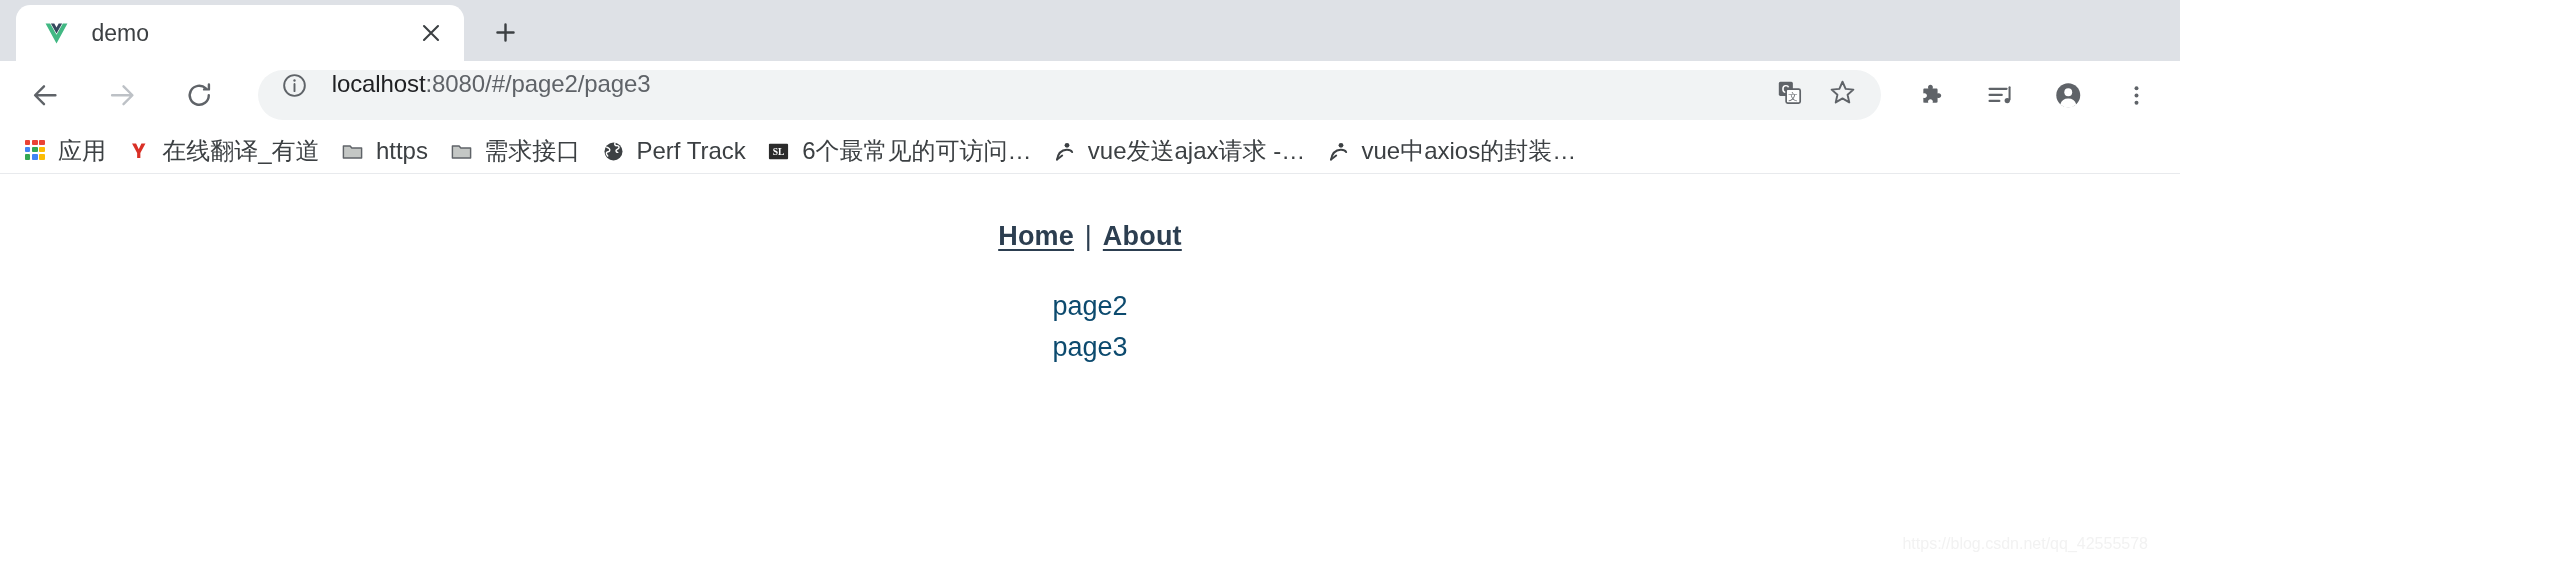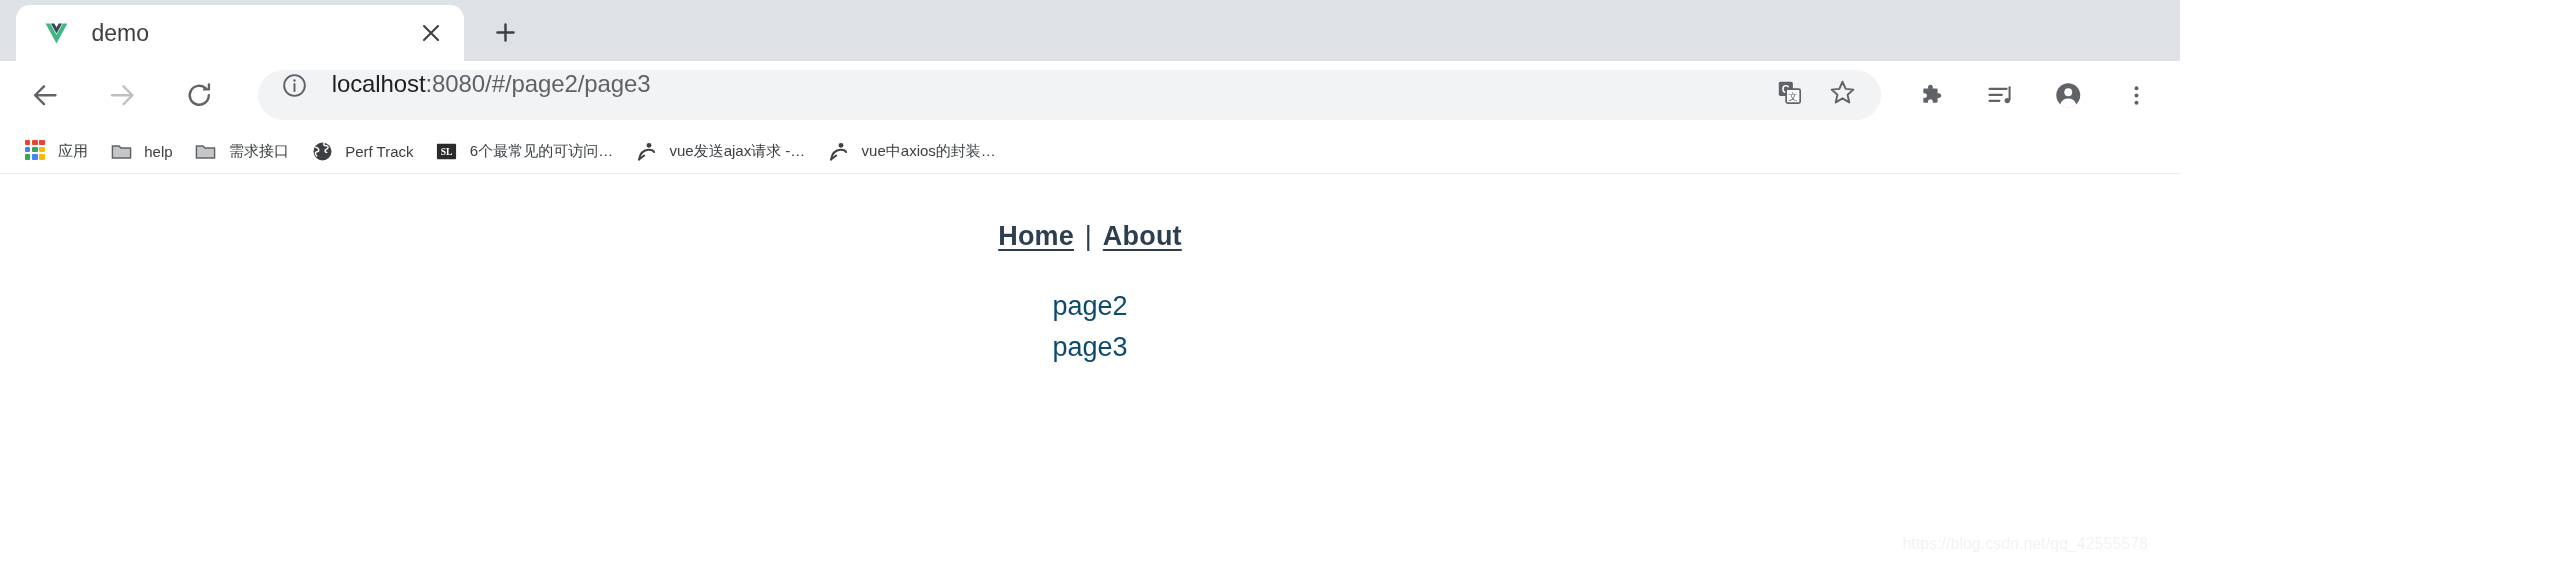--- a/index.html
+++ b/index.html
@@ -171,21 +171,21 @@
   }
   .bm-icon {
     width: 23px;
     height: 23px;
     flex: 0 0 23px;
     display: flex;
     align-items: flex-start;
     justify-content: center;
   }
   .bm-label {
-    font-size: 15px;
+    font-size: 24px;
     color: #3c4043;
     margin-left: 11.7px;
     white-space: nowrap;
   }
 
   
   .apps-grid {
     width: 20px;
     height: 20px;
     display: grid;
@@ -352,28 +352,36 @@
             <i style="background:#34a853"></i>
             <i style="background:#fbbc05"></i>
           <i style="background:#34a853"></i>
             <i style="background:#4285f4"></i>
             <i style="background:#fbbc05"></i>
         </span>
       </span>
       <span class="bm-label">应用</span>
     </div>
 
+    <div class="bookmark">
+      <span class="bm-icon">
+        <svg width="21.5" height="21.5" viewBox="0 0 24 24">
+          <path d="M4.5 4 H9 L12 10.2 L15 4 H19.5 L13.8 14.5 V20 H10.2 V14.5 Z" fill="#d93026"></path>
+        </svg>
+      </span>
+      <span class="bm-label">在线翻译_有道</span>
+    </div>
 
     <div class="bookmark">
       <span class="bm-icon">
         <svg width="23" height="23" viewBox="0 0 24 24">
           <path d="M2.5 6.2 h7 l1.8 2.2 h10.2 v10.4 h-19 z" fill="#c4c7c5" stroke="#5f6368" stroke-width="1.5" stroke-linejoin="round"></path>
         </svg>
       </span>
-      <span class="bm-label">help</span>
+      <span class="bm-label">https</span>
     </div>
 
     <div class="bookmark">
       <span class="bm-icon">
         <svg width="23" height="23" viewBox="0 0 24 24">
           <path d="M2.5 6.2 h7 l1.8 2.2 h10.2 v10.4 h-19 z" fill="#c4c7c5" stroke="#5f6368" stroke-width="1.5" stroke-linejoin="round"></path>
         </svg>
       </span>
       <span class="bm-label">需求接口</span>
     </div>

